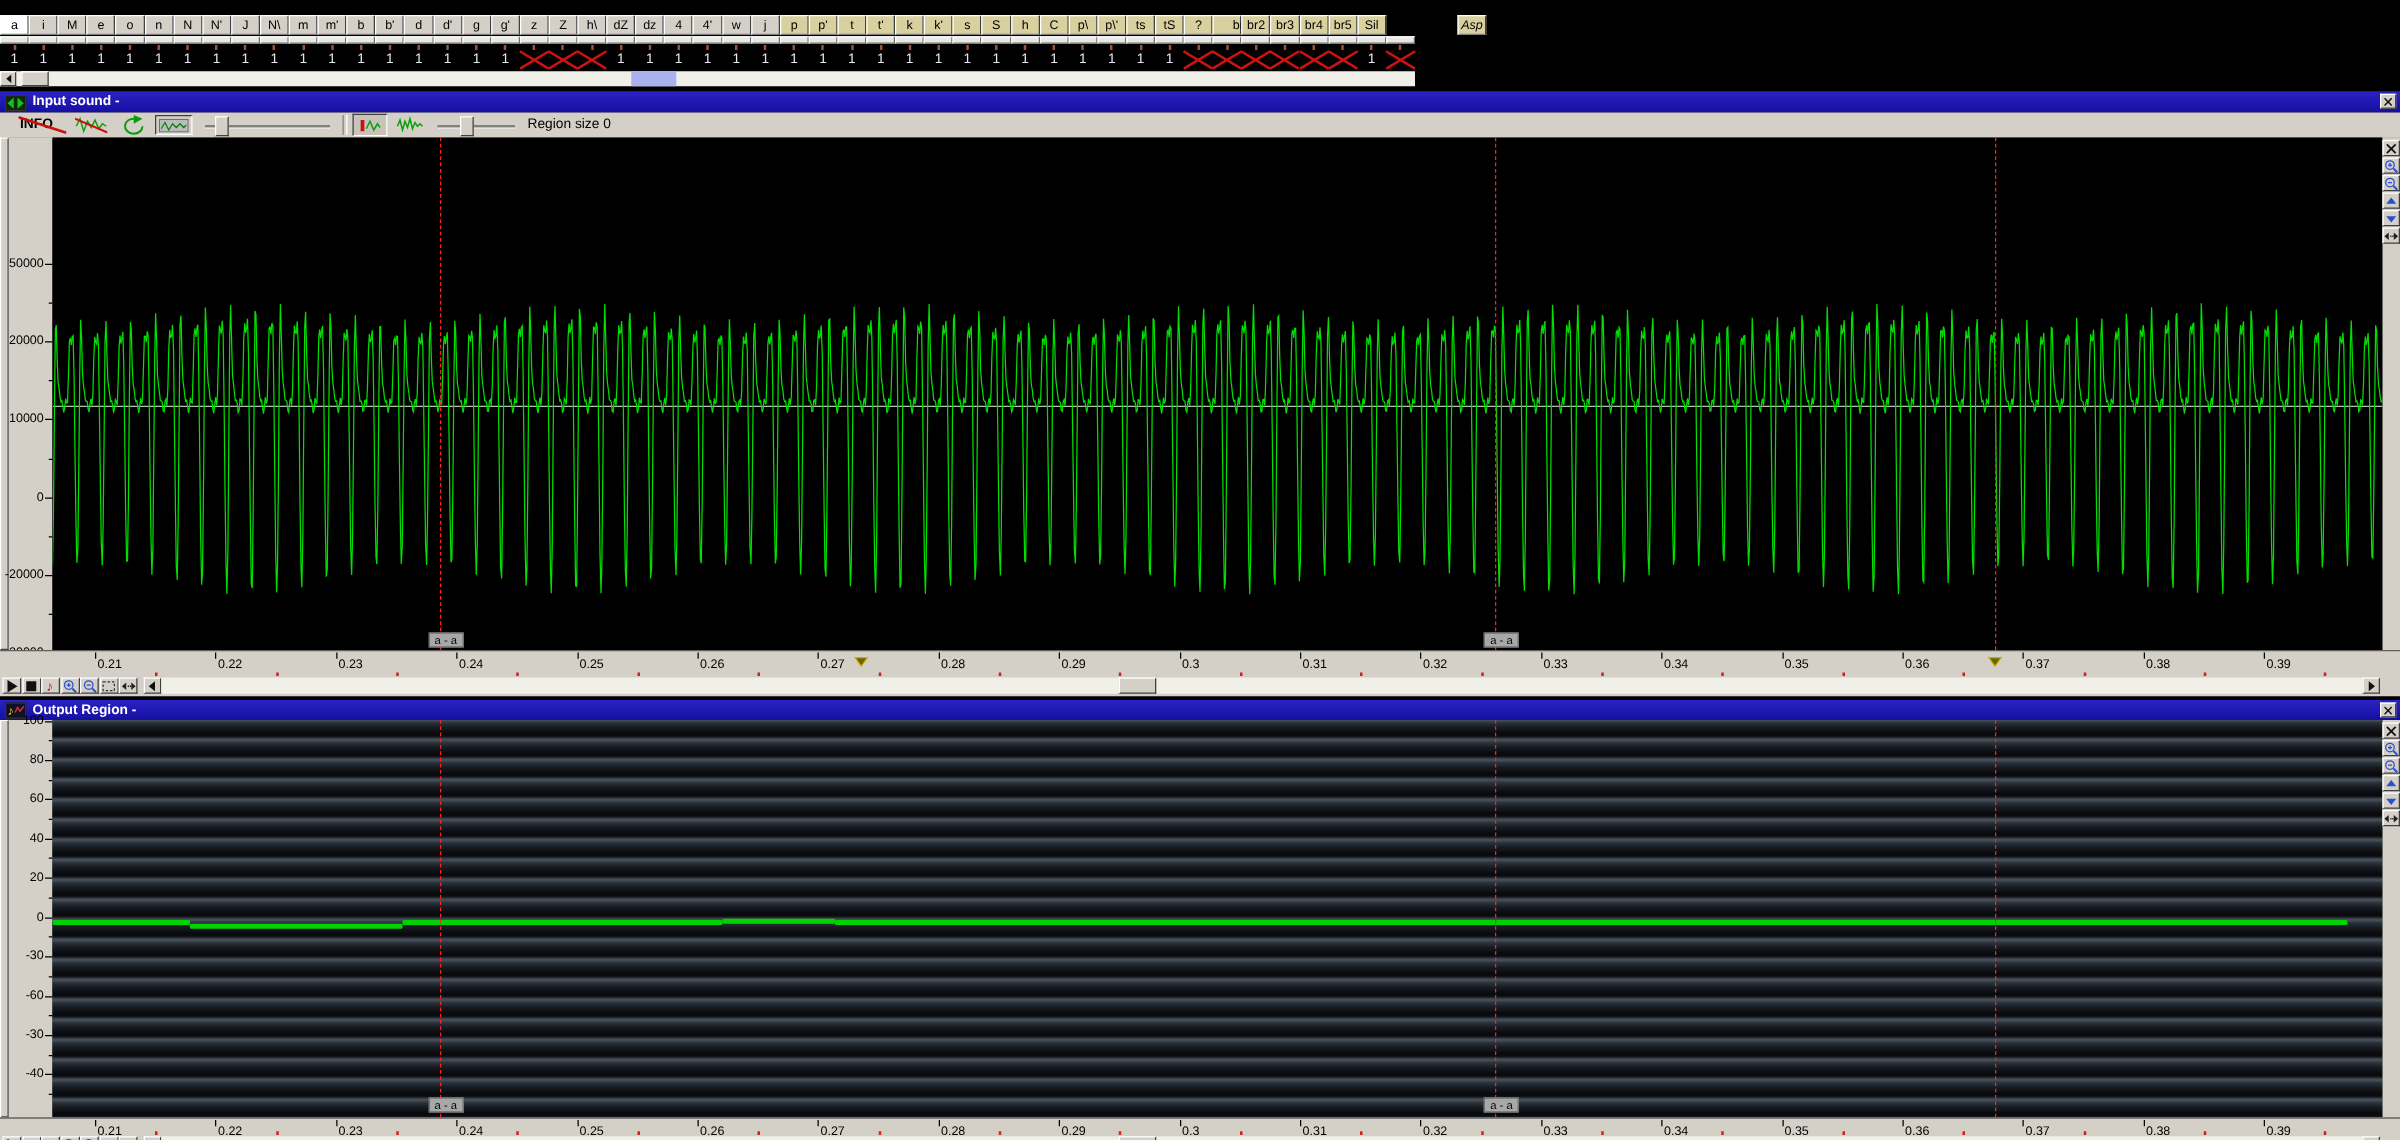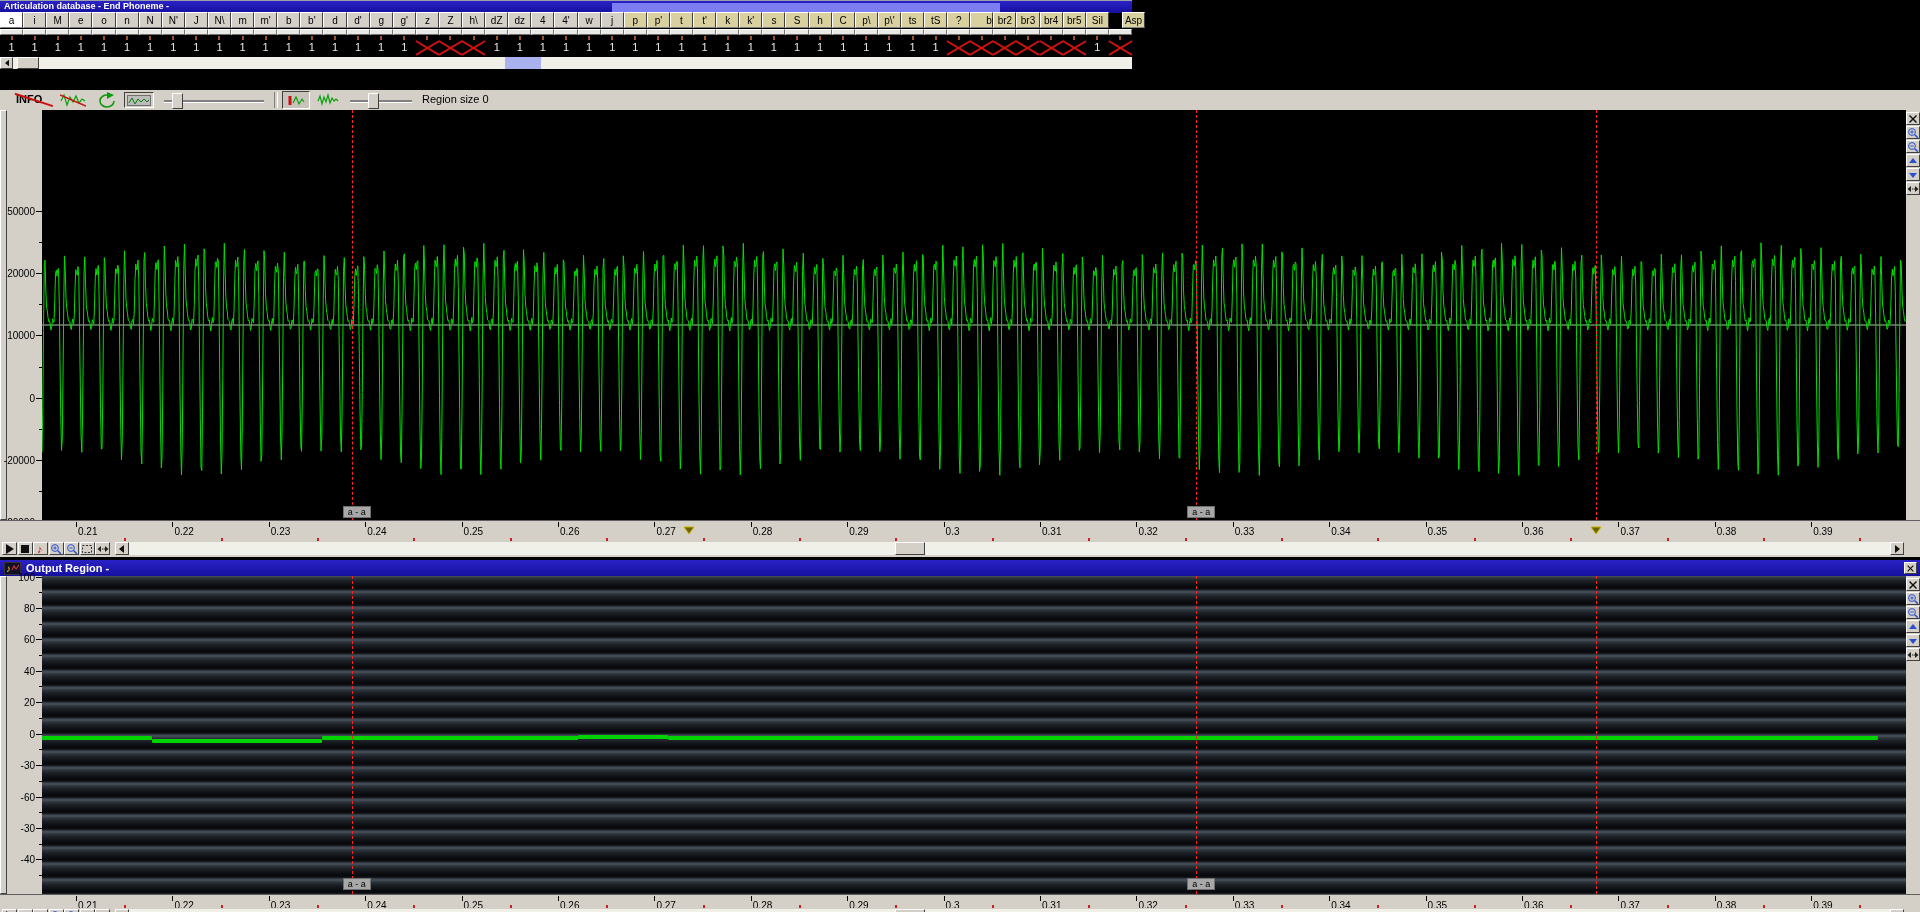--- a/index.html
+++ b/index.html
@@ -41,24 +41,20 @@
   .slider-thumb{position:absolute;width:9px;height:14px;}
   .stripes{background:repeating-linear-gradient(to bottom,
       #49525c 0px,#2d343c 2px,#171b21 6px,#07090c 11px,#0b0e12 13px,#3c444e 15px,#49525c 16px);}
   .grip{background:#d4d0c8;border-top:1px solid #fff;border-left:1px solid #fff;
         border-right:1px solid #404040;border-bottom:1px solid #404040;box-sizing:border-box;}
 </style>
 </head>
 <body>
 
 <div class="abs" style="left:0;top:0;width:1140px;height:73px;">
-  <div class="abs titlebar" style="left:0;top:0;width:1132px;height:12px;border-top:1px solid #9aa0a8;">
-    <span class="abs" style="left:4px;top:0;font-size:9px;line-height:11px;">Articulation database - End Phoneme -</span>
-    <div class="abs" style="left:612px;top:2px;width:388px;height:10px;background:#7d7df2;"></div>
-  </div>
   <div class="abs" id="tabs-row" style="left:0;top:12px;width:1132px;height:16px;">
       <div class="tab sel" style="left: 0px; width: 23.102px;">a</div>
       <div class="tab" style="left: 23.102px; width: 23.102px;">i</div>
       <div class="tab" style="left: 46.2041px; width: 23.102px;">M</div>
       <div class="tab" style="left: 69.3061px; width: 23.102px;">e</div>
       <div class="tab" style="left: 92.4082px; width: 23.102px;">o</div>
       <div class="tab" style="left: 115.51px; width: 23.102px;">n</div>
       <div class="tab" style="left: 138.612px; width: 23.102px;">N</div>
       <div class="tab" style="left: 161.714px; width: 23.102px;">N'</div>
       <div class="tab" style="left: 184.816px; width: 23.102px;">J</div>
@@ -94,21 +90,21 @@
       <div class="tab tan" style="left: 877.878px; width: 23.102px;">p\'</div>
       <div class="tab tan" style="left: 900.98px; width: 23.102px;">ts</div>
       <div class="tab tan" style="left: 924.082px; width: 23.102px;">tS</div>
       <div class="tab tan" style="left: 947.184px; width: 23.102px;">?</div>
       <div class="tab tan" style="left: 970.286px; width: 23.102px; padding-left: 15px;">br1</div>
       <div class="tab tan" style="left: 993.388px; width: 23.102px;">br2</div>
       <div class="tab tan" style="left: 1016.49px; width: 23.102px;">br3</div>
       <div class="tab tan" style="left: 1039.59px; width: 23.102px;">br4</div>
       <div class="tab tan" style="left: 1062.69px; width: 23.102px;">br5</div>
       <div class="tab tan" style="left: 1085.8px; width: 23.102px;">Sil</div>
-      <div class="tab tan" style="left: 1122px; width: 23.102px;">Asp</div>
+      <div class="tab tan" style="left: 1166px; width: 23.102px; font-style: italic;">Asp</div>
     </div>
   <div class="abs" id="sub-row" style="left:0;top:29px;width:1132px;height:6px;">
       <div class="subcell" style="left: 0px; width: 23.102px;"></div>
       <div class="subcell" style="left: 23.102px; width: 23.102px;"></div>
       <div class="subcell" style="left: 46.2041px; width: 23.102px;"></div>
       <div class="subcell" style="left: 69.3061px; width: 23.102px;"></div>
       <div class="subcell" style="left: 92.4082px; width: 23.102px;"></div>
       <div class="subcell" style="left: 115.51px; width: 23.102px;"></div>
       <div class="subcell" style="left: 138.612px; width: 23.102px;"></div>
       <div class="subcell" style="left: 161.714px; width: 23.102px;"></div>
@@ -357,20 +353,35 @@
       <svg width="8" height="8" viewBox="0 0 12 12">
           <path d="M9 1 L3 6 L9 11 Z" fill="#101010"></path>
         </svg>
     </div>
     <div class="abs raised" style="left:17px;top:0;width:22px;height:12px;box-sizing:border-box;"></div>
     <div class="abs" style="left:505px;top:0;width:36px;height:12px;background:#a9b2ee;"></div>
   </div>
 </div>
 
 <div class="abs" style="left:0;top:73px;width:1920px;height:484px;">
+  <div class="abs titlebar" style="left:0;top:0;width:1920px;height:17px;">
+    <div class="abs" style="left:4px;top:3px;width:15px;height:11px;background:#0a2a0a;border:1px solid #333;">
+      <svg width="15" height="11" viewBox="0 0 15 11">
+          <path d="M6 1 L1 5.5 L6 10 Z" fill="#18c018"></path>
+          <path d="M9 1 L14 5.5 L9 10 Z" fill="#18c018"></path>
+        </svg>
+    </div>
+    <span class="abs" style="left:26px;top:2px;font-size:11px;">Input sound -</span>
+    <div class="abs raised tbtn" style="left:1904px;top:2px;width:13px;height:12px;box-sizing:border-box;">
+      <svg width="9" height="9" viewBox="0 0 11 11">
+          <line x1="2" y1="2" x2="9" y2="9" stroke="#101010" stroke-width="1.4"></line>
+          <line x1="9" y1="2" x2="2" y2="9" stroke="#101010" stroke-width="1.4"></line>
+        </svg>
+    </div>
+  </div>
 
   <div class="abs" style="left:0;top:17px;width:1920px;height:20px;background:#d4d0c8;border-bottom:1px solid #808080;">
     <div class="abs" style="left:16px;top:2px;width:36px;height:15px;font-size:11px;font-weight:bold;color:#000;line-height:15px;">
       <span>INFO</span>
       <div class="abs" style="left:-2px;top:7px;width:40px;height:1.5px;background:#cc1010;transform:rotate(18deg);"></div>
     </div>
     <div class="abs tbtn" style="left:58px;top:2px;width:30px;height:16px;">
       <svg width="26" height="14" viewBox="0 0 26 14">
         <polyline points="1,8 4,2 7,12 10,4 13,9 16,3 19,10 22,6 25,8" fill="none" stroke="#0aa00a" stroke-width="1.2"></polyline>
         <line x1="0" y1="2" x2="26" y2="13" stroke="#cc1010" stroke-width="1.6"></line>

